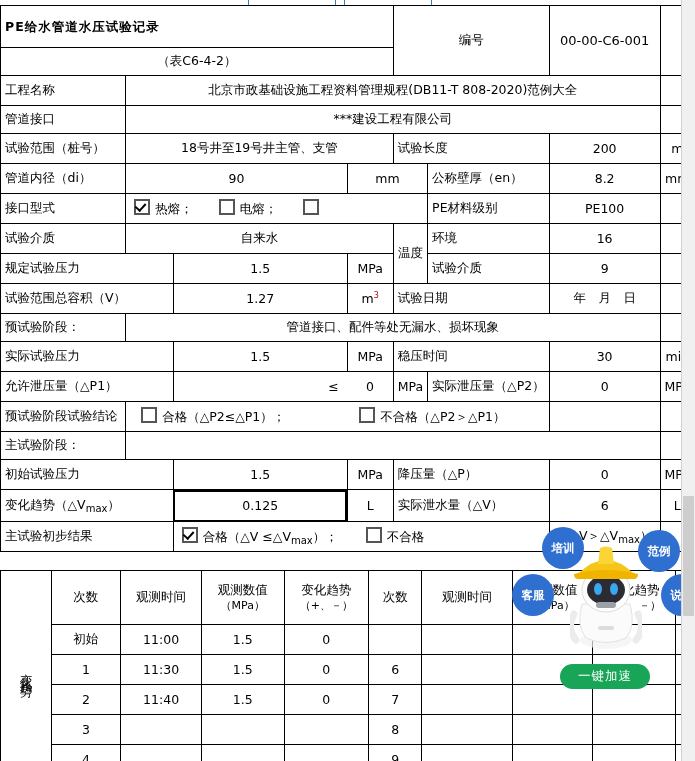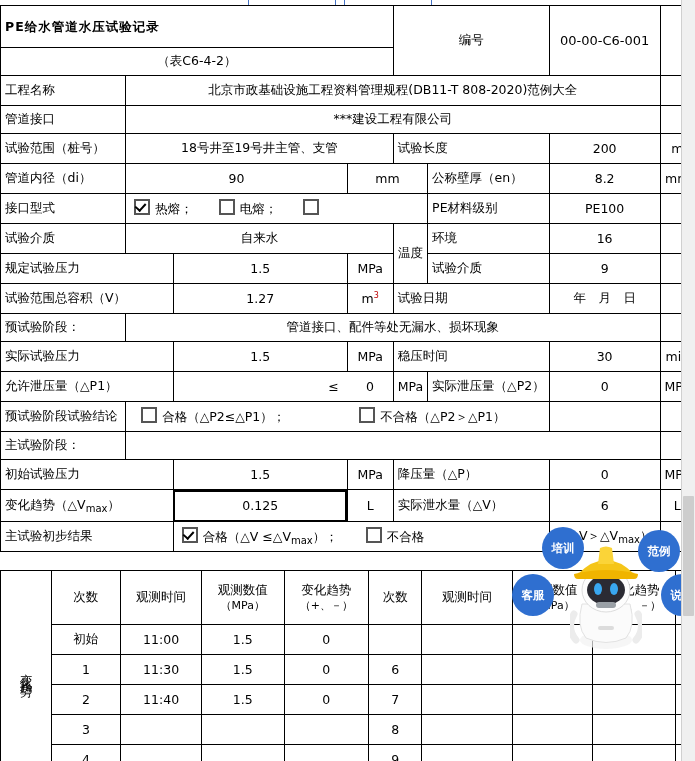--- a/index.html
+++ b/index.html
@@ -363,19 +363,20 @@
       <ellipse cx="28" cy="47" rx="4" ry="6" fill="#39a7f0"></ellipse>
       <ellipse cx="44" cy="47" rx="4" ry="6" fill="#39a7f0"></ellipse>
       <rect x="26" y="60" width="20" height="6" rx="3" fill="#9aa0a6"></rect>
       <path d="M8 32 q28 -28 56 0 z" fill="#f5c518"></path>
       <path d="M4 32 q32 -8 64 0 q0 5 -4 5 l-56 0 q-4 0 -4 -5 z" fill="#f0b400"></path>
       <path d="M30 6 q6 -3 12 0 l2 16 l-16 0 z" fill="#fbd438"></path>
       <path d="M4 72 q-8 14 2 26" stroke="#ececec" stroke-width="7" fill="none" stroke-linecap="round"></path>
       <path d="M68 72 q8 14 -2 26" stroke="#ececec" stroke-width="7" fill="none" stroke-linecap="round"></path>
     </svg>
 
+    <div class="speed">一键加速</div>
   </div>
 
   <div class="vscroll">
     <div class="vthumb"></div>
   </div>
 
 </div>
 
 </body></html>

